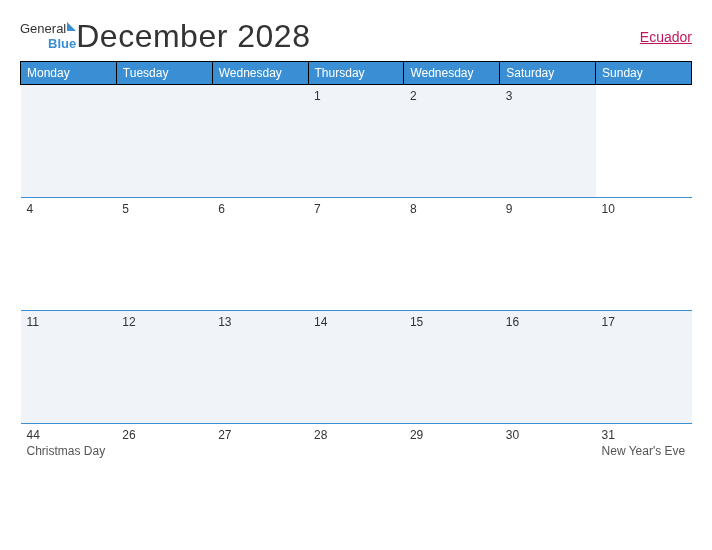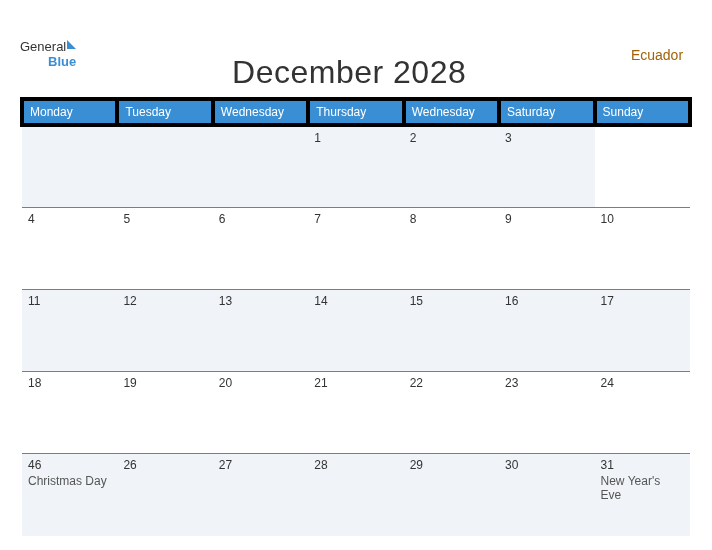--- a/index.html
+++ b/index.html
@@ -51,49 +51,49 @@
       display: flex;
       flex-direction: column;
       align-items: flex-start;
     }
     .logo-line1 {
       display: flex;
       align-items: center;
     }
     .title-area {
       flex: 1;
-      text-align: center;
-      margin-top: 36px;
+      text-align: left;
     }
     .calendar-title {
       font-size: 32px;
       font-weight: 400;
       color: #333;
       letter-spacing: 0.5px;
     }
     .country-label {
       font-size: 14px;
-      color: #a16207;
+      color: #be185d;
       min-width: 70px;
-      text-align: center;
+      text-align: right;
+      text-decoration: underline;
     }
     .calendar-table {
       width: 100%;
       border-collapse: collapse;
       flex: 1;
       table-layout: fixed;
     }
     .calendar-table thead tr th {
       background-color: #3a8fd4;
       color: #fff;
       font-size: 12px;
       font-weight: normal;
       padding: 4px 6px;
       text-align: left;
-      border: 4px solid #000000;
+      border: 1px solid #000000;
     }
     .calendar-table tbody tr td {
       vertical-align: top;
       padding: 4px 6px;
       font-size: 12px;
       color: #333;
       border-top: 1.5px solid #3a8fd4;
       border-left: none;
       border-right: none;
       border-bottom: none;
@@ -206,44 +206,21 @@
           </td>
           <td>
             <span class="day-num">16</span>
           </td>
           <td>
             <span class="day-num">17</span>
           </td>
         </tr>
         <tr>
           <td>
-            <span class="day-num">18</span>
-          </td>
-          <td>
-            <span class="day-num">19</span>
-          </td>
-          <td>
-            <span class="day-num">20</span>
-          </td>
-          <td>
-            <span class="day-num">21</span>
-          </td>
-          <td>
-            <span class="day-num">22</span>
-          </td>
-          <td>
-            <span class="day-num">23</span>
-          </td>
-          <td>
-            <span class="day-num">24</span>
-          </td>
-        </tr>
-        <tr>
-          <td>
-            <span class="day-num">46</span>
+            <span class="day-num">44</span>
             <span class="event-label">Christmas Day</span>
           </td>
           <td>
             <span class="day-num">26</span>
           </td>
           <td>
             <span class="day-num">27</span>
           </td>
           <td>
             <span class="day-num">28</span>

